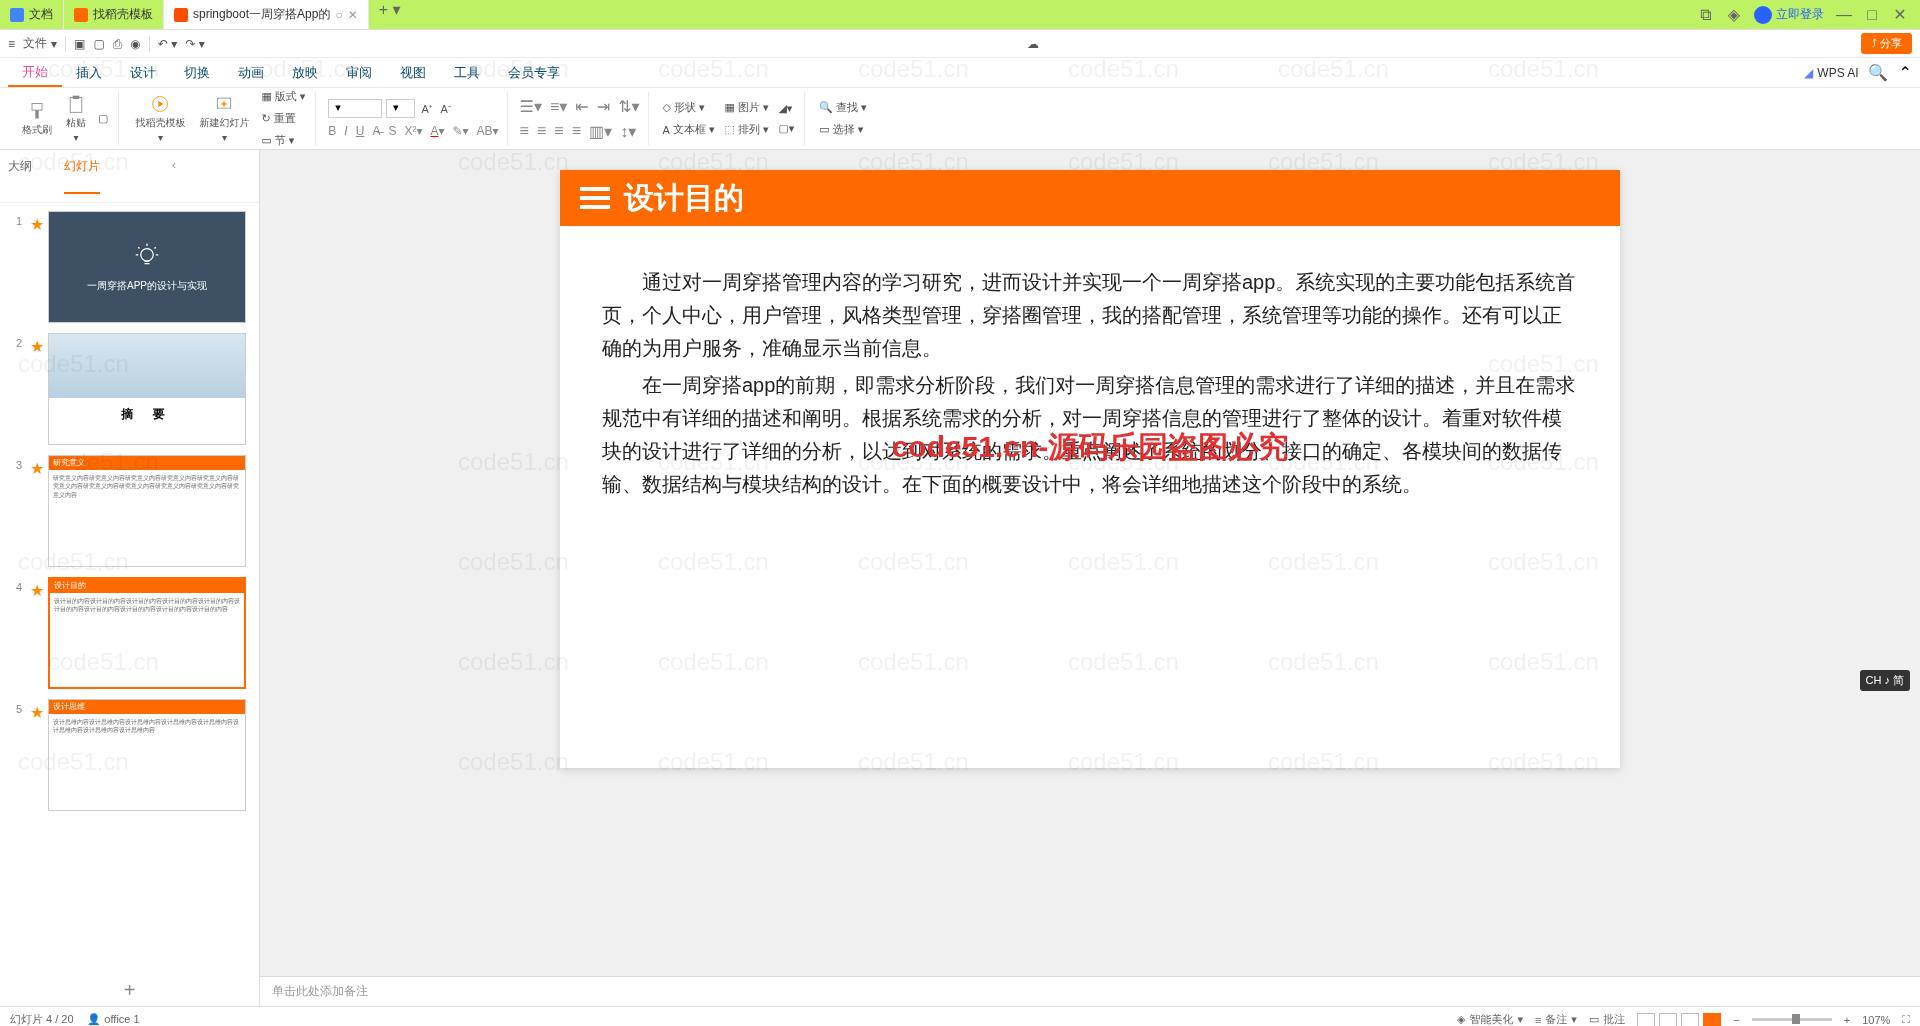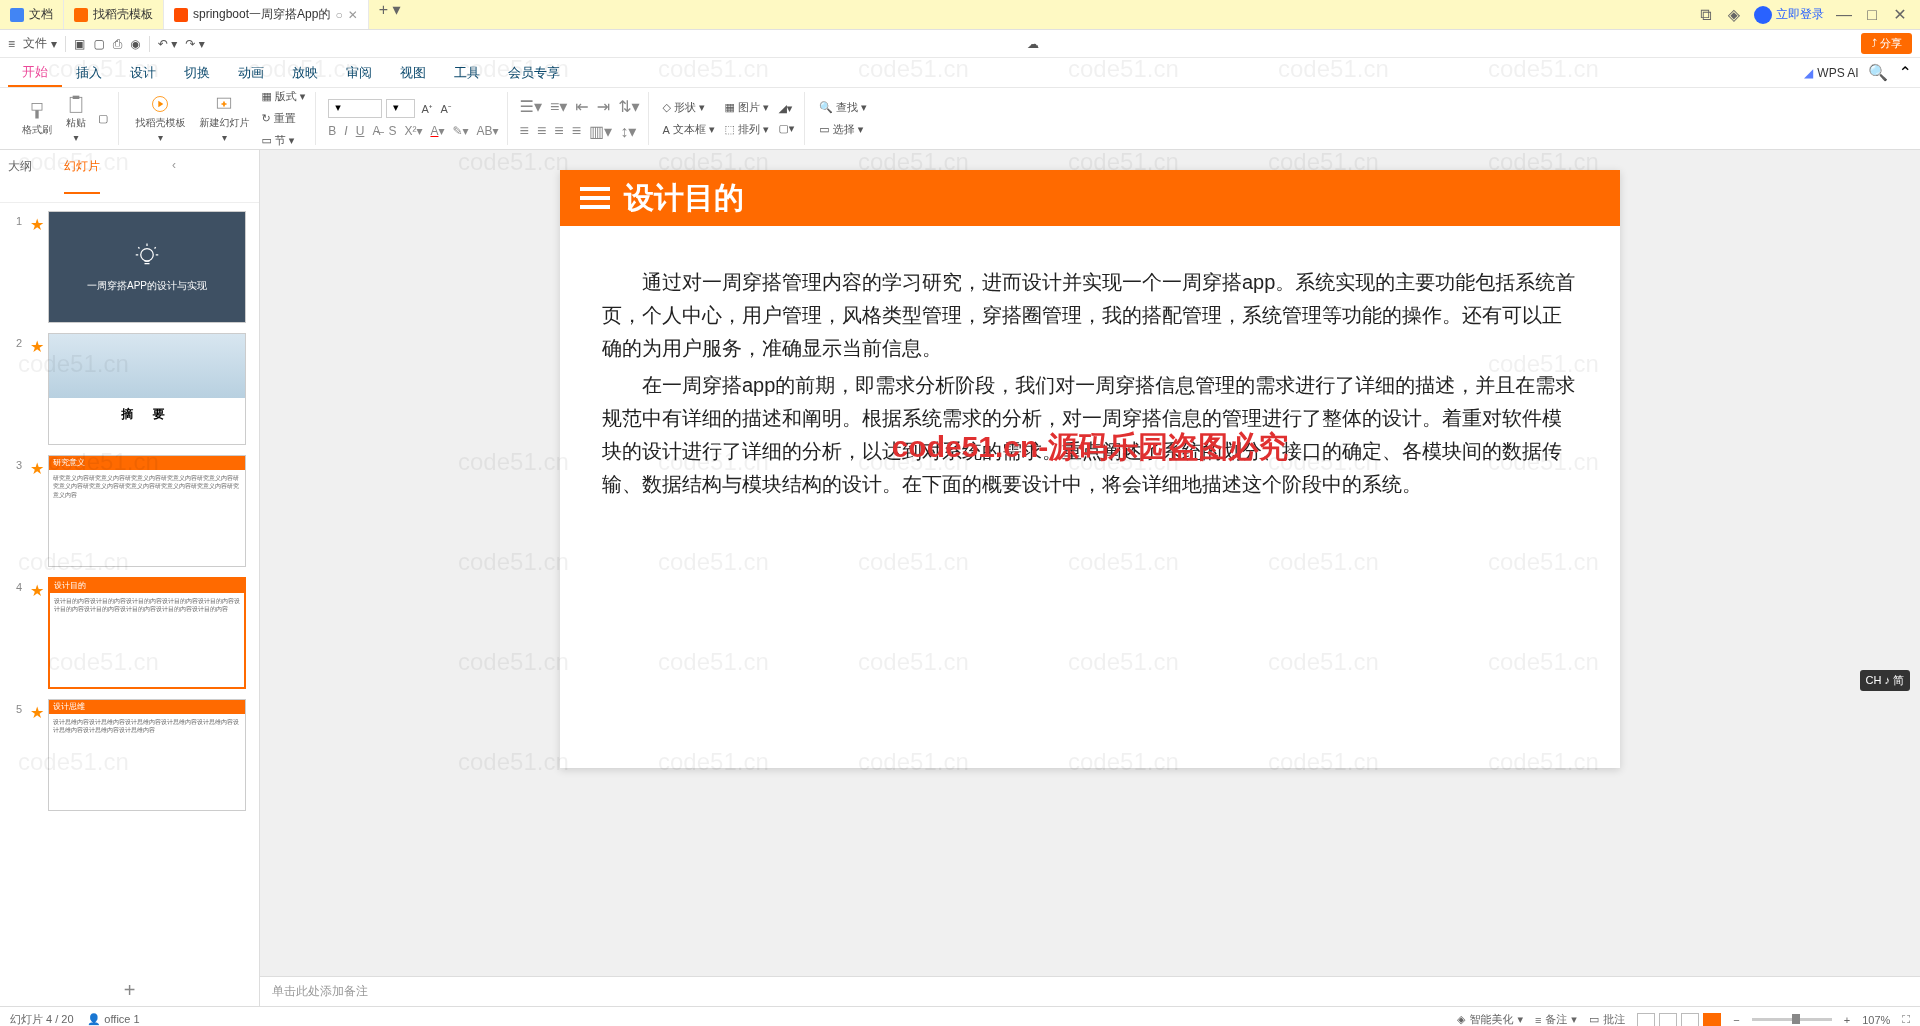--- a/index.html
+++ b/index.html
@@ -1,17 +1,17 @@
 <!DOCTYPE html>
 <html><head>
 <meta charset="utf-8">
 <style>
 *{margin:0;padding:0;box-sizing:border-box;font-family:"Microsoft YaHei",sans-serif}
 body{background:#f0f0f0;width:1920px;height:1026px;overflow:hidden;user-select:none}
-.titlebar{height:30px;background:#fef9c3;display:flex;align-items:center;border-bottom:1px solid #e0e0e0}
+.titlebar{height:30px;background:#bef264;display:flex;align-items:center;border-bottom:1px solid #e0e0e0}
 .tabs{display:flex;height:100%;flex:1}
 .tab{display:flex;align-items:center;padding:0 10px;font-size:12px;color:#333;gap:5px;border-right:1px solid #e8e8e8;cursor:pointer}
 .tab.active{background:#fff}
 .tab-icon{width:14px;height:14px;border-radius:2px}
 .tab-close{color:#999;font-size:12px}
 .add-tab{padding:0 10px;color:#666}
 .titlebar-right{display:flex;align-items:center;gap:12px;padding:0 12px}
 .tb-btn{width:16px;height:16px;color:#666;cursor:pointer;display:flex;align-items:center;justify-content:center}
 .login-btn{color:#2962ff;font-size:12px;display:flex;align-items:center;gap:4px}
 .avatar{width:18px;height:18px;border-radius:50%;background:#2962ff}

